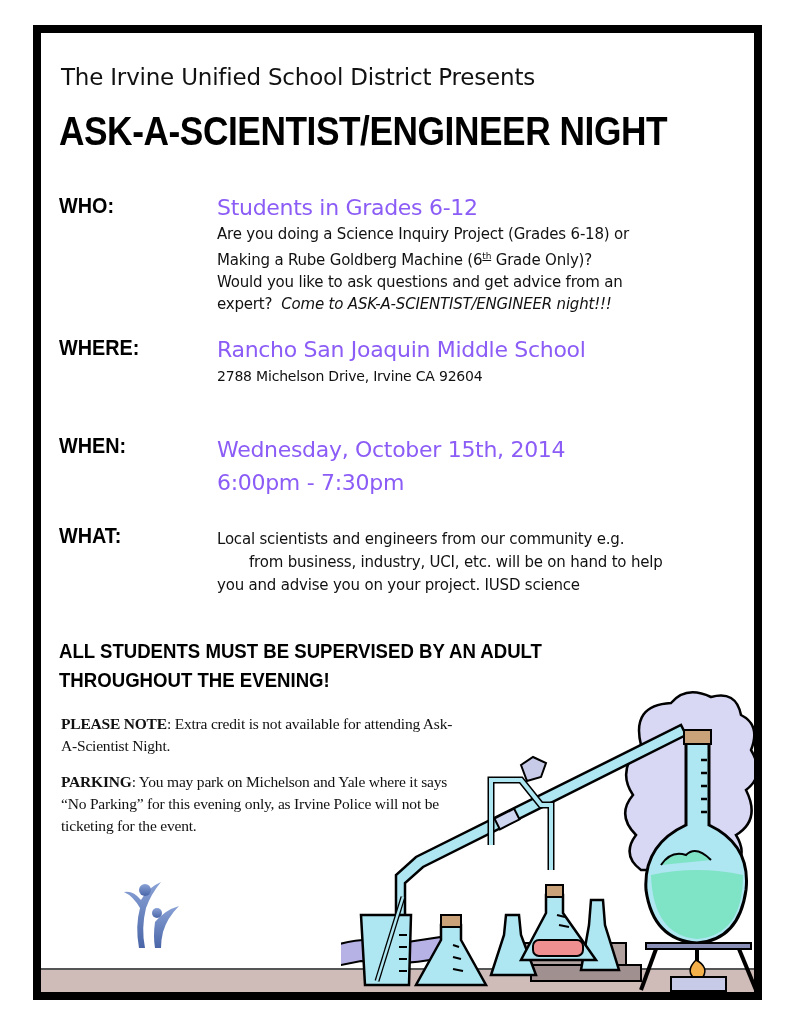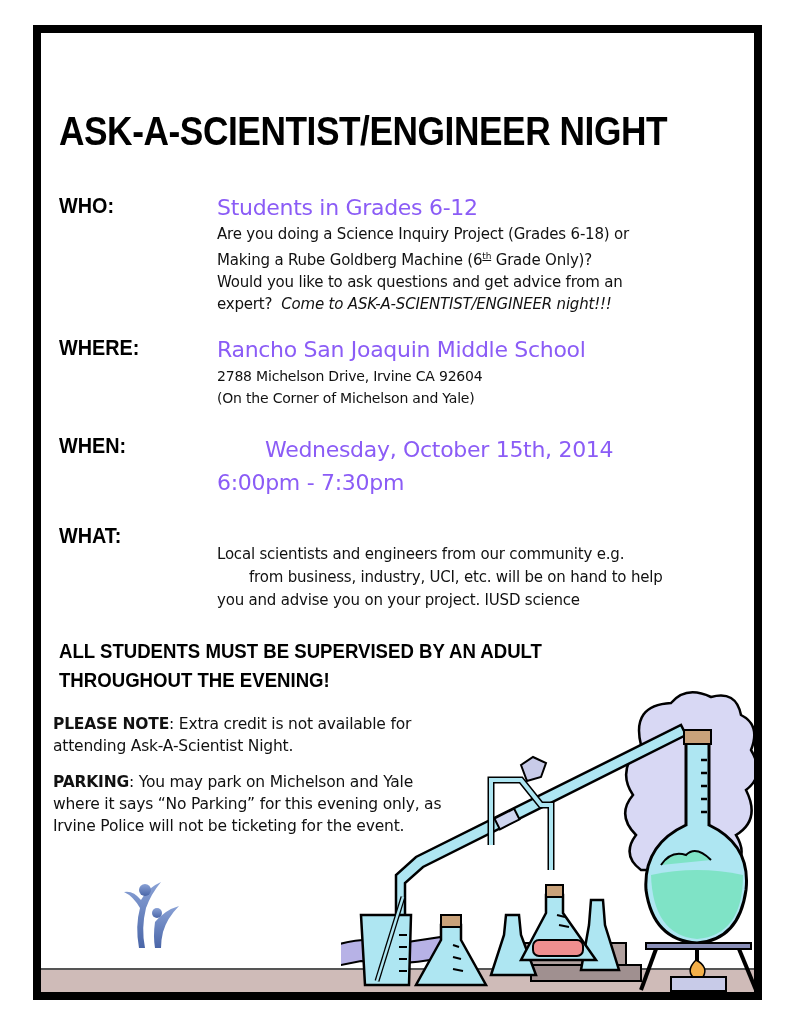--- a/index.html
+++ b/index.html
@@ -42,69 +42,69 @@
     .small14 { font-size: 14px; line-height: 22px; color: #111; letter-spacing: -0.2px; }
     .italic { font-style: italic; }
     sup { font-size: 9px; text-decoration: underline; }
     .warning {
       position: absolute; left: 18px; top: 604px;
       font-family: "Liberation Sans", sans-serif;
       font-weight: bold; font-size: 20px; line-height: 29px; color: #000;
       transform: scaleX(0.93); transform-origin: left top; white-space: nowrap;
     }
     .note {
-      position: absolute; left: 12px; width: 400px;
-      font-size: 15.5px; line-height: 22px; color: #111; letter-spacing: -0.2px;
+      position: absolute; left: 20px; width: 400px;
+      font-size: 15.5px; line-height: 22px; color: #111; letter-spacing: -0.2px; font-family: Liberation Serif, serif;
     }
     .note b { font-weight: bold; }
     .shelf {
       position: absolute; left: 0; right: 0; top: 935px; height: 24px;
       background: #cfbbb8; border-top: 2px solid #555;
     }
     .logo { position: absolute; left: 80px; top: 847px; width: 65px; height: 70px; }
     .clipart { position: absolute; left: 300px; top: 652px; width: 425px; height: 310px; }
   </style>
 </head>
 <body>
 
 <div class="frame">
 
+  <div class="presents">The Irvine Unified School District Presents</div>
   <div class="title">ASK-A-SCIENTIST/ENGINEER NIGHT</div>
 
   <div class="section" style="top:160px;">
     <div class="label">WHO:</div>
     <div class="detail">
       <div class="big">Students in Grades 6-12</div>
       <div class="body16">Are you doing a Science Inquiry Project (Grades 6-18) or</div>
       <div class="body16"><span>Making a Rube Goldberg Machine (6</span><sup>th</sup><span> Grade Only)?</span></div>
       <div class="body16">Would you like to ask questions and get advice from an</div>
       <div class="body16"><span style="white-space:pre;">expert?  </span><span class="italic">Come to ASK-A-SCIENTIST/ENGINEER night!!!</span></div>
     </div>
   </div>
 
   <div class="section" style="top:302px;">
     <div class="label">WHERE:</div>
     <div class="detail">
       <div class="big">Rancho San Joaquin Middle School</div>
       <div class="small14">2788 Michelson Drive, Irvine CA 92604</div>
-      <div class="small14">(On the Corner of Michelson and Yale)</div>
     </div>
   </div>
 
   <div class="section" style="top:400px;">
     <div class="label">WHEN:</div>
     <div class="detail">
-      <div class="big" style="line-height:33px;margin-left:48px;">Wednesday, October 15th, 2014</div>
+      <div class="big" style="line-height:33px;">Wednesday, October 15th, 2014</div>
       <div class="big" style="line-height:33px;">6:00pm - 7:30pm</div>
     </div>
   </div>
 
   <div class="section" style="top:490px;">
     <div class="label">WHAT:</div>
-    <div class="detail" style="top:20px;">
+    <div class="detail" style="top:5px;">
       <div class="body16" style="line-height:23px;">Local scientists and engineers from our community e.g.</div>
       <div class="body16" style="line-height:23px;margin-left:32px;">from business, industry, UCI, etc. will be on hand to help</div>
       <div class="body16" style="line-height:23px;">you and advise you on your project.  IUSD science</div>
     </div>
   </div>
 
   <div class="warning">
     <div>ALL STUDENTS MUST BE SUPERVISED BY AN ADULT</div>
     <div>THROUGHOUT THE EVENING!</div>
   </div>

